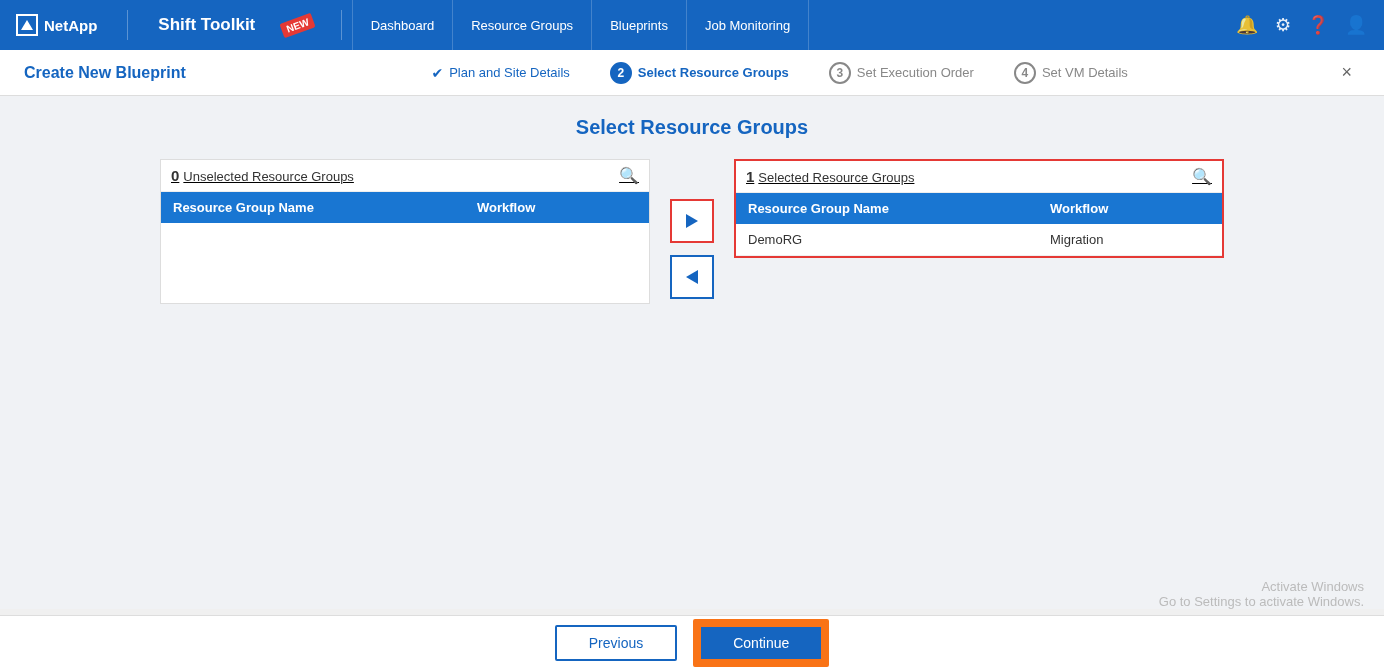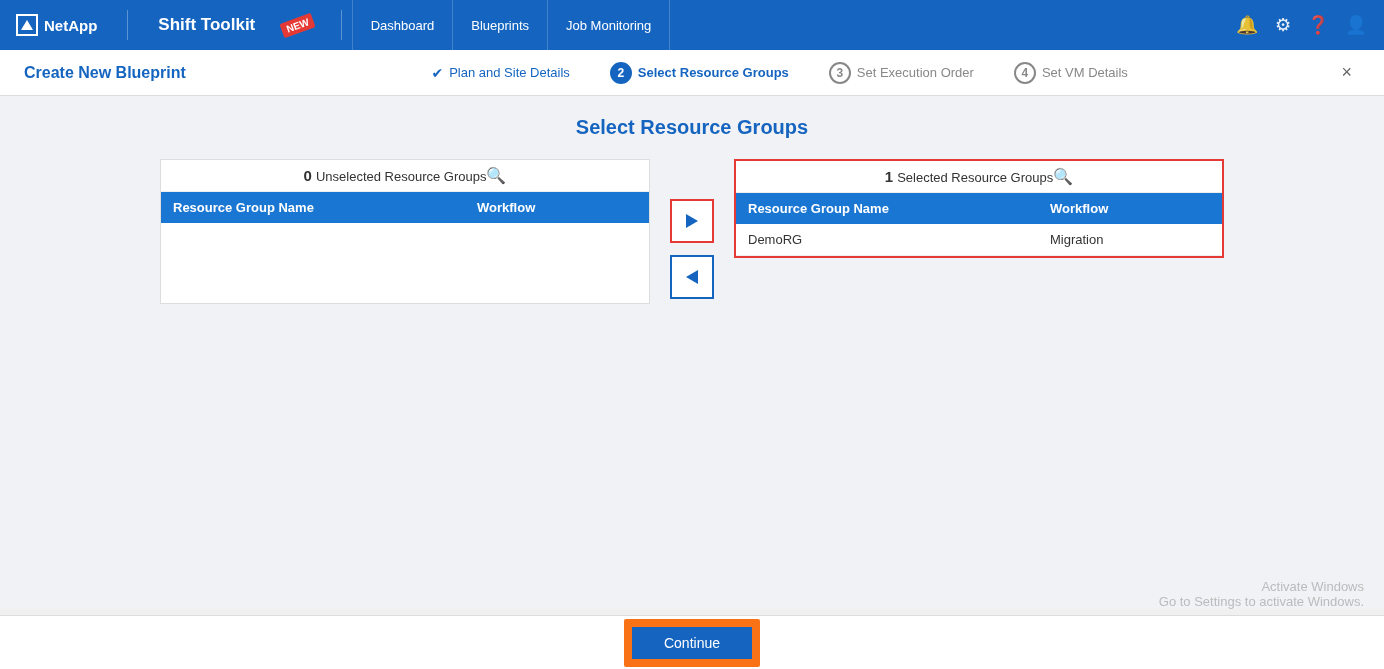--- a/index.html
+++ b/index.html
@@ -190,24 +190,25 @@
       border: 1px solid #ddd;
       width: 490px;
     }
     .table-panel.selected-panel {
       border: 2px solid #e53935;
     }
 
     .panel-header {
       display: flex;
       align-items: center;
-      justify-content: center;
+      justify-content: space-between;
       padding: 6px 10px;
       background: white;
       border-bottom: 1px solid #eee;
+      text-decoration: underline;
     }
     .panel-count {
       font-size: 13px;
       color: #333;
     }
     .panel-count .count-num {
       font-weight: bold;
       font-size: 15px;
       margin-right: 4px;
     }
@@ -324,20 +325,21 @@
       </div>
       <span>NetApp</span>
     </div>
     <div class="nav-divider"></div>
     <span class="toolkit-label">Shift Toolkit</span>
     <span class="toolkit-badge">NEW</span>
   </div>
   <div class="nav-divider"></div>
   <div class="nav-links">
     <a class="nav-link">Dashboard</a>
+    <a class="nav-link">Resource Groups</a>
     <a class="nav-link">Blueprints</a>
     <a class="nav-link">Job Monitoring</a>
   </div>
   <div class="topnav-right">
     <span class="topnav-icon">🔔</span>
     <span class="topnav-icon">⚙</span>
     <span class="topnav-icon">❓</span>
     <span class="topnav-icon">👤</span>
   </div>
 </div>
@@ -421,14 +423,15 @@
 
   </div>
 </div>
 
 <div class="watermark">
   <div>Activate Windows</div>
   <div>Go to Settings to activate Windows.</div>
 </div>
 
 <div class="footer">
+  <button class="btn-prev">Previous</button>
   <button class="btn-continue">Continue</button>
 </div>
 
 </body></html>

